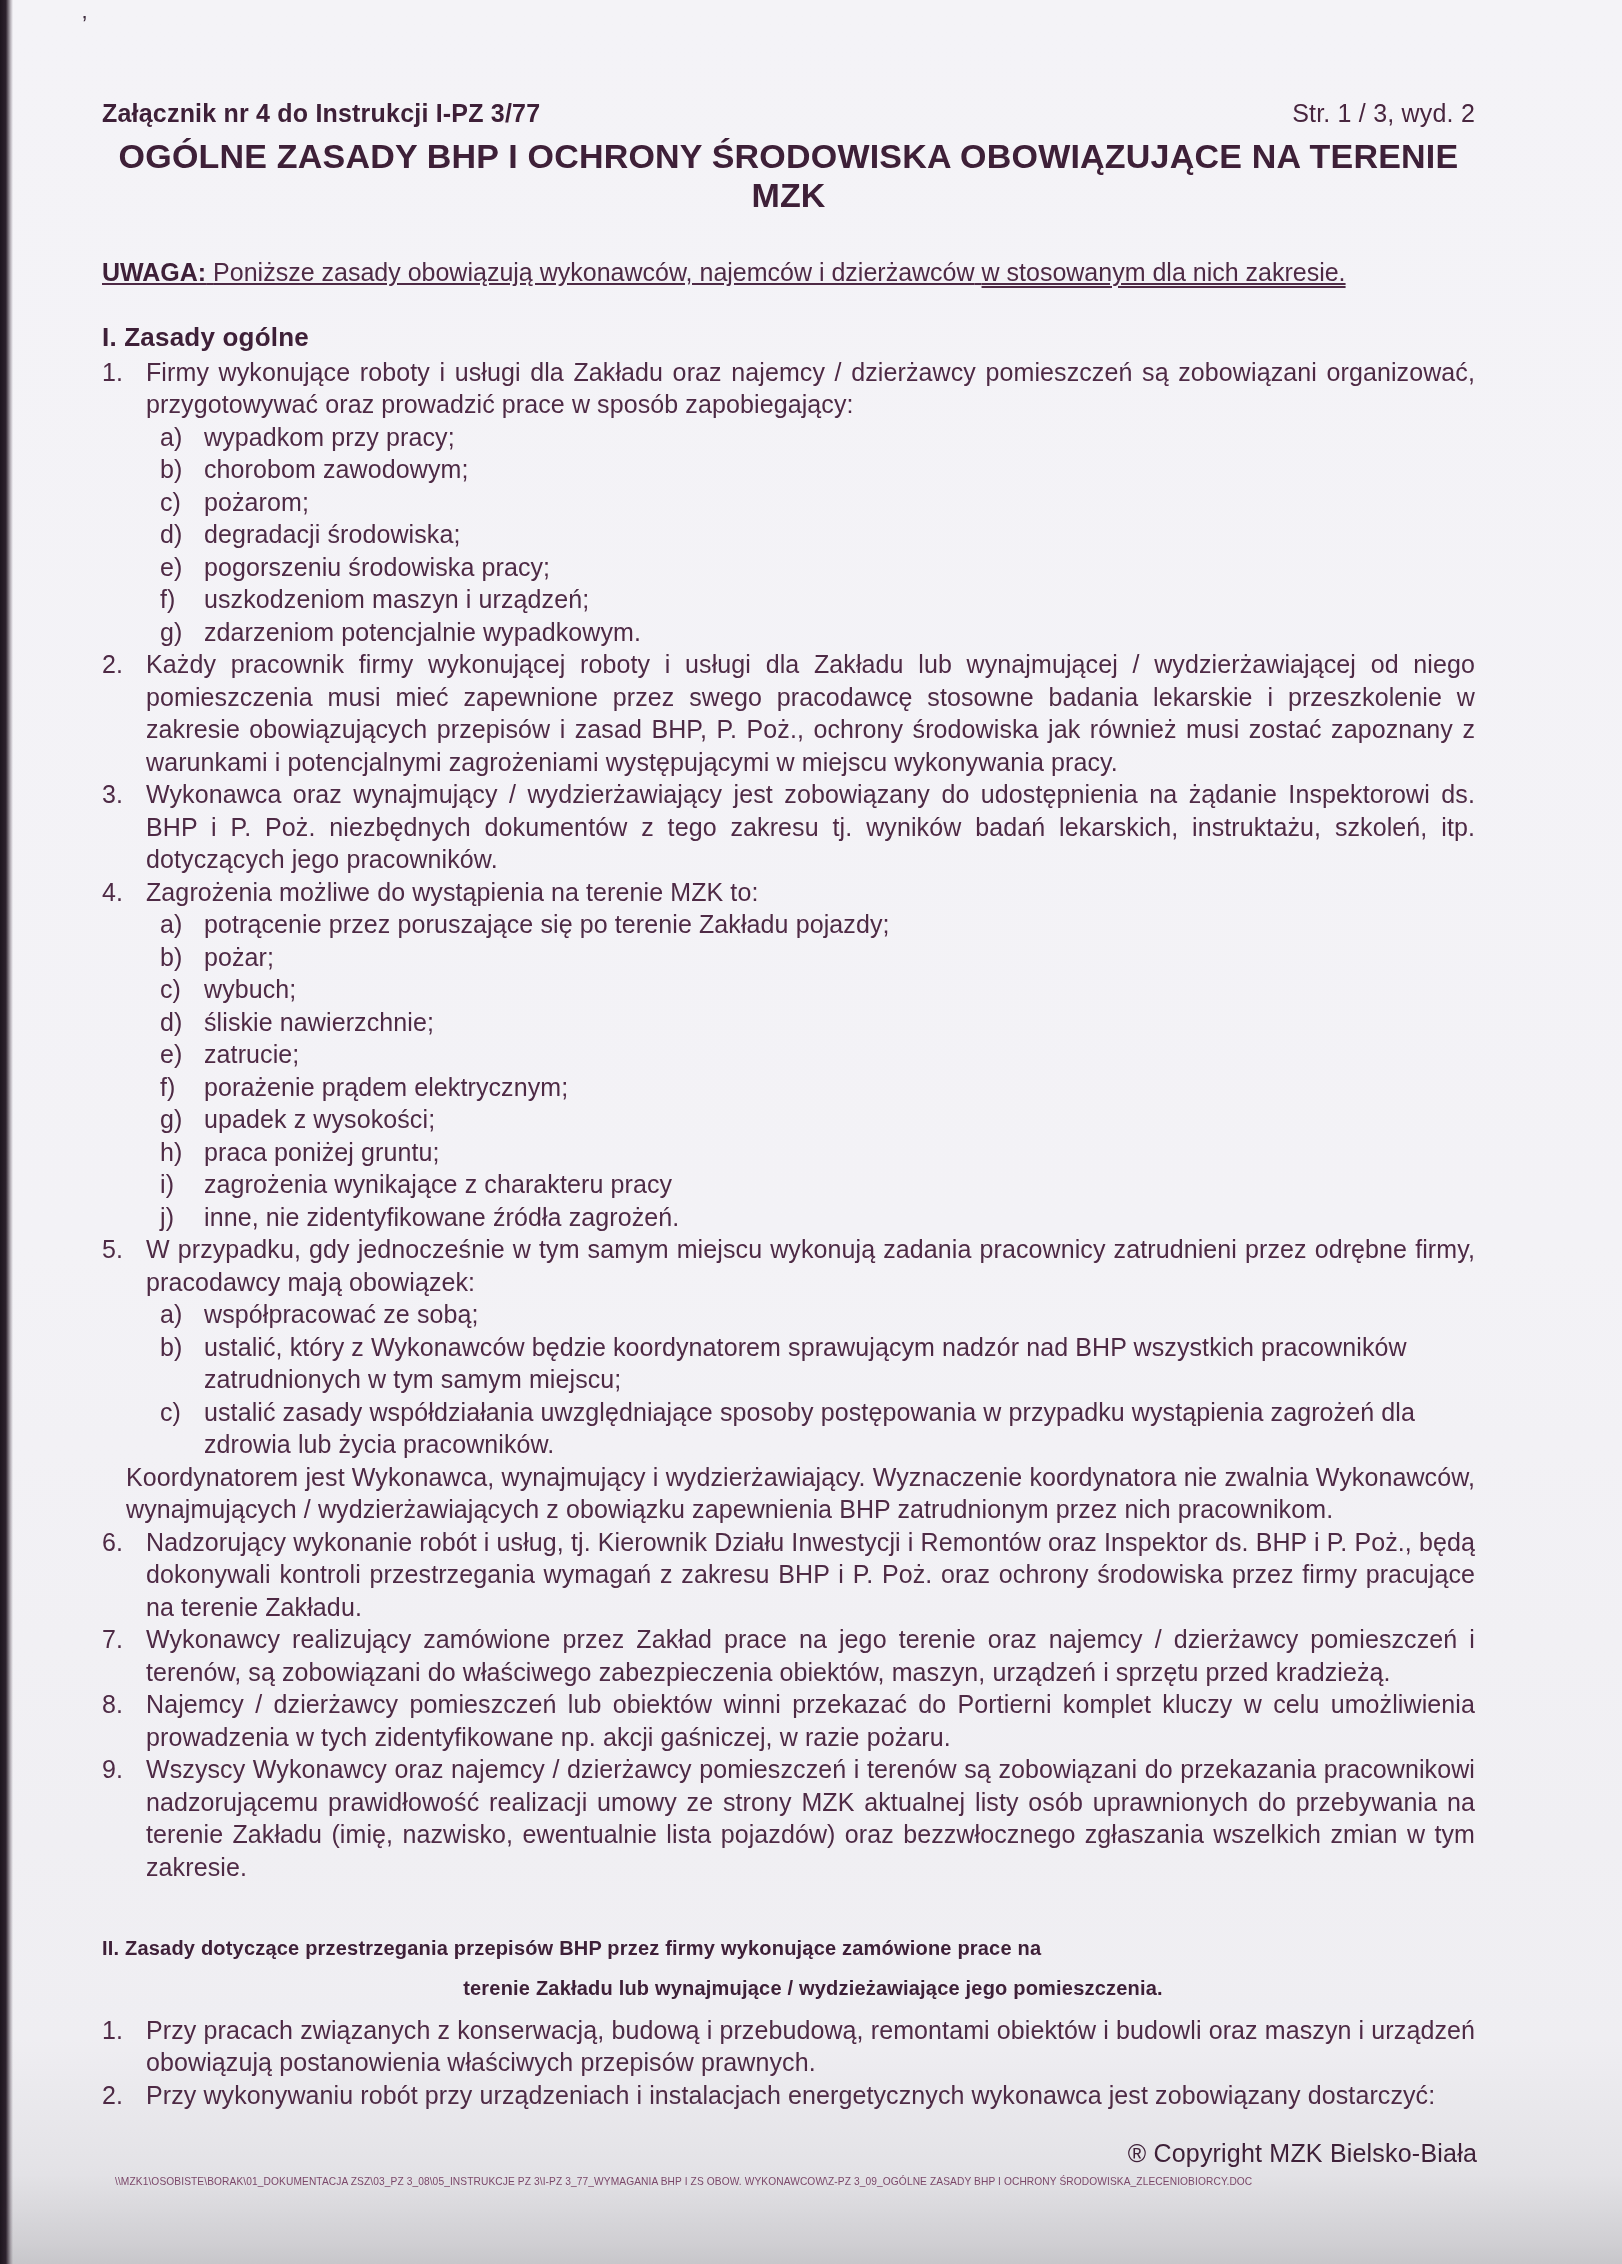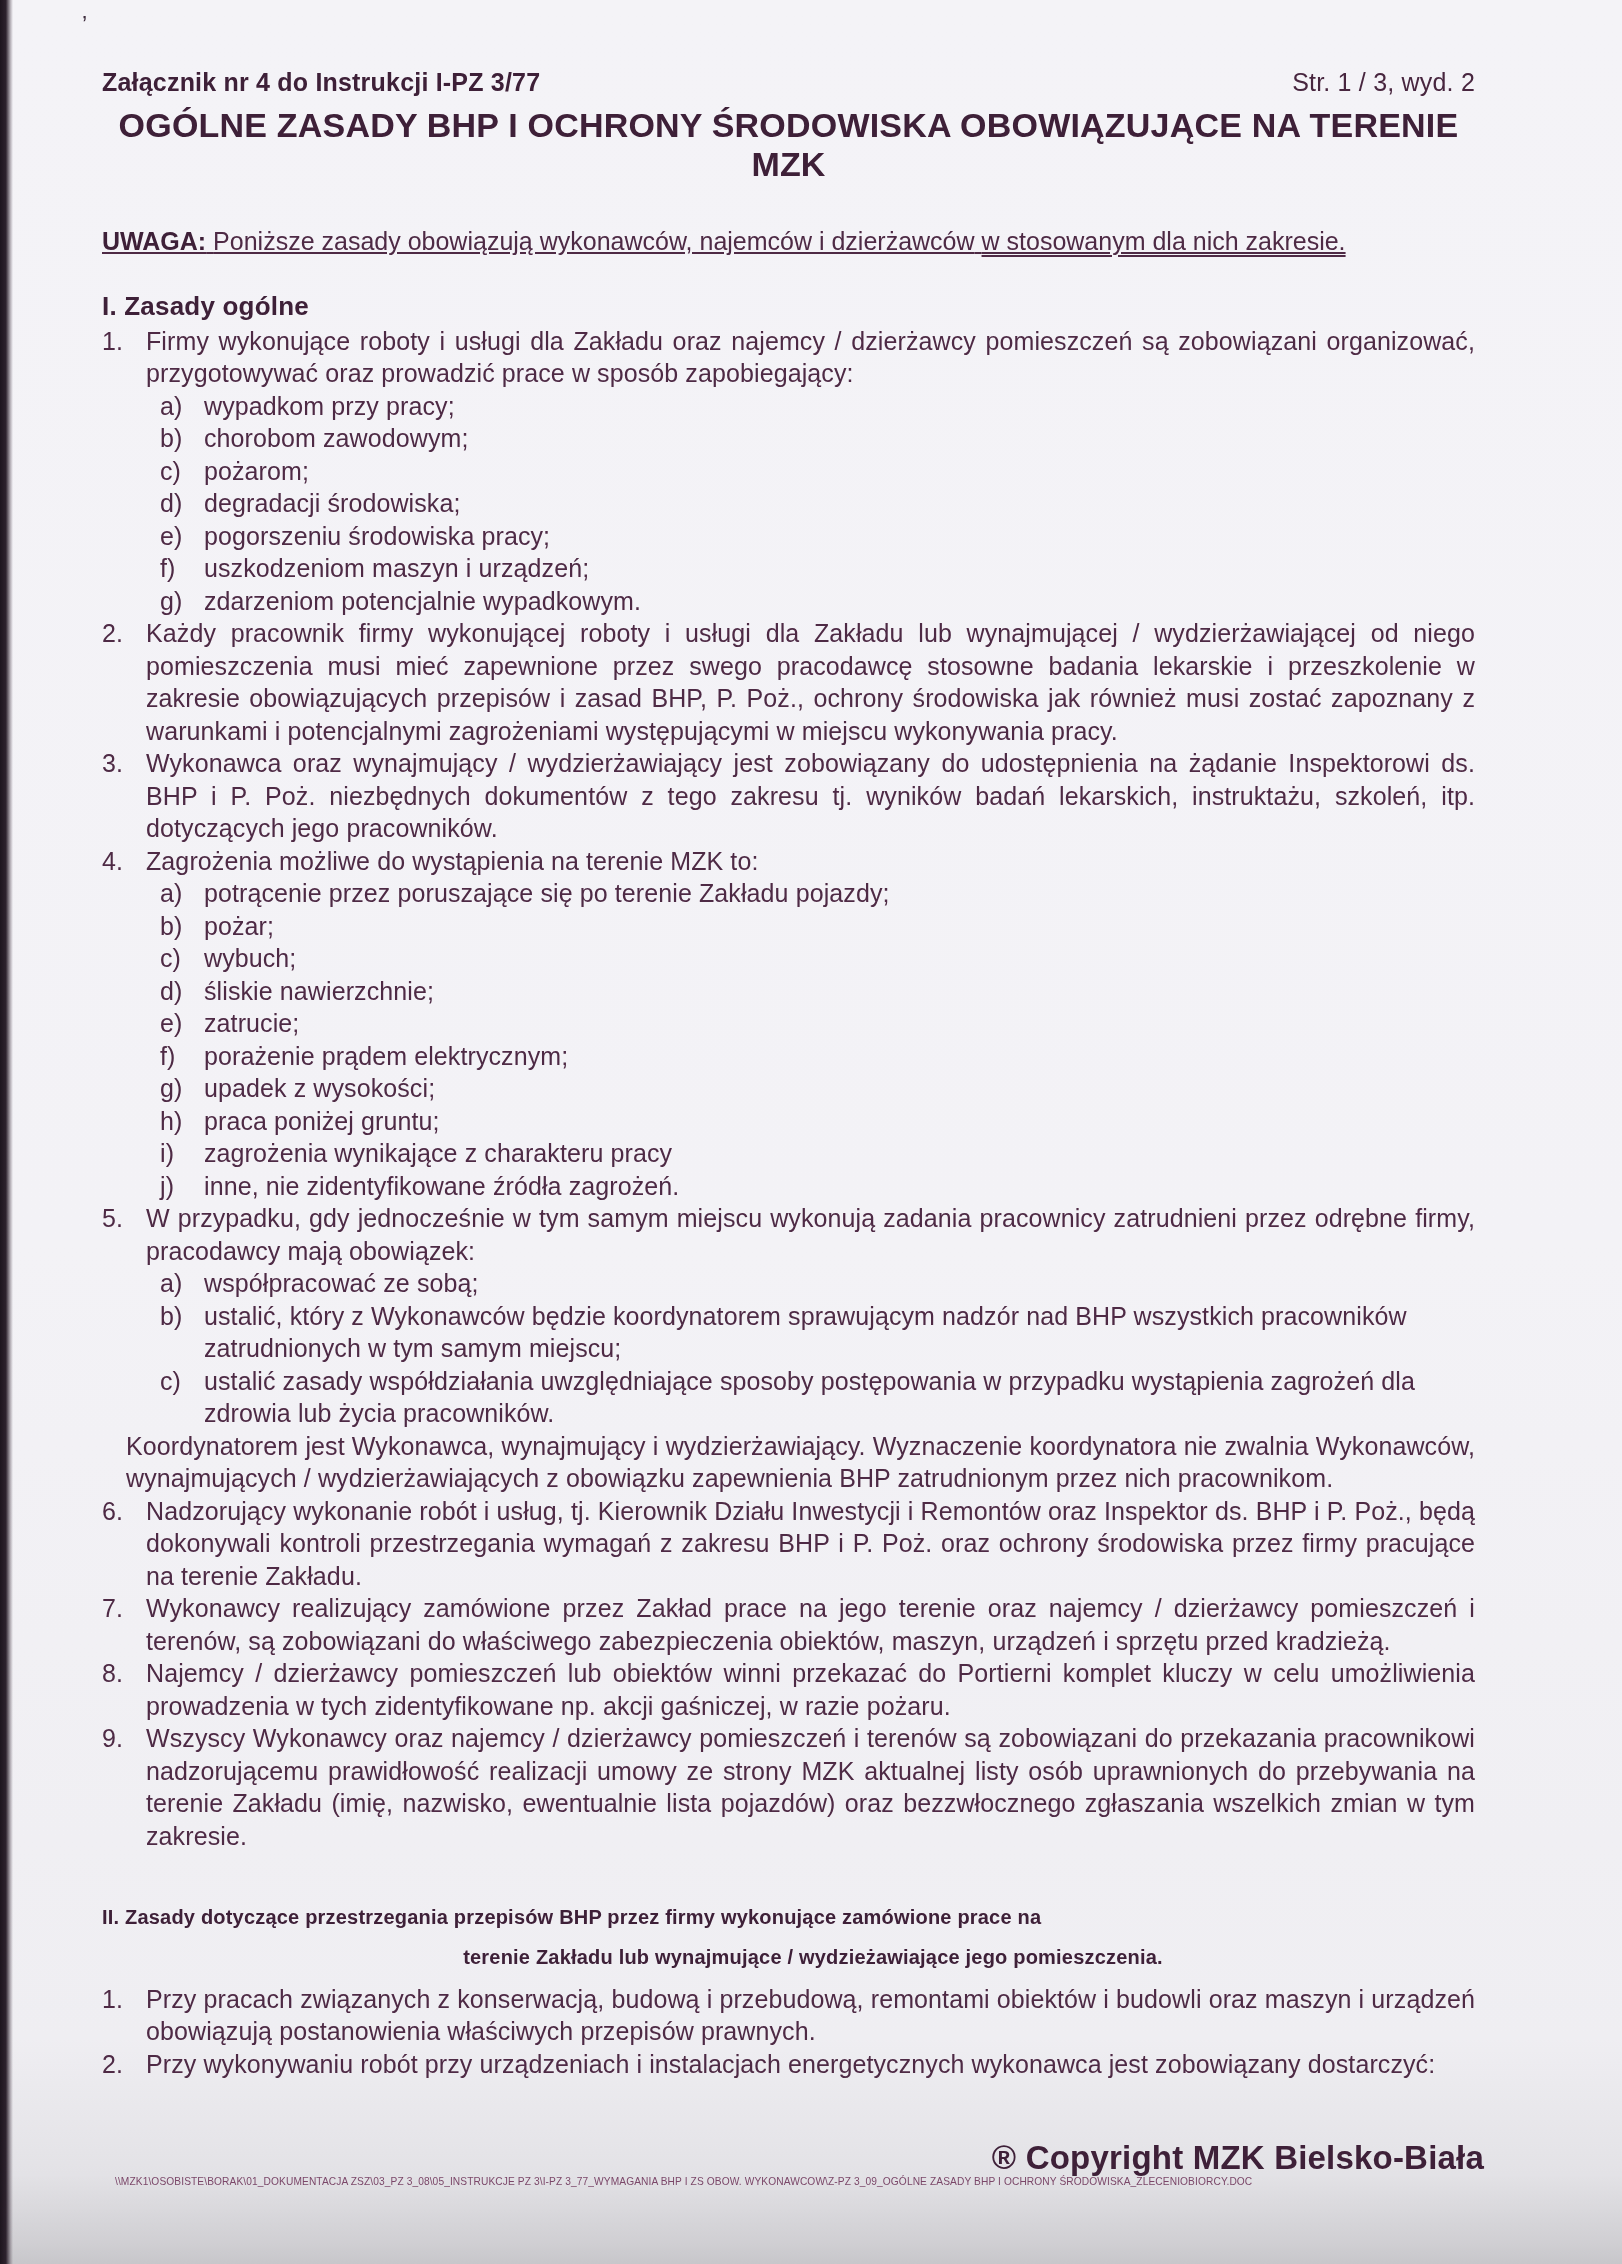--- a/index.html
+++ b/index.html
@@ -22,21 +22,21 @@
     position: absolute; left: 0; top: 0;
     width: 12.6px; height: 2265px;
     background: linear-gradient(90deg, #1d151e 0%, #2d222d 45%, rgba(90,78,90,.4) 80%, rgba(90,78,90,0) 100%);
   }
   .corner-mark {
     position: absolute; left: 82px; top: 11.6px;
     font-size: 23px; color: #3c2b3c;
   }
   .content {
     position: absolute; left: 0; top: 0; width: 100%;
-    padding: 68px 147px 0 102px;
+    padding: 99px 147px 0 102px;
   }
   .doc-header {
     display: flex; justify-content: space-between; align-items: baseline;
     font-size: 25px; letter-spacing: 0.2px;
   }
   .doc-header .hl { font-weight: bold; color: #3e2038; }
   .doc-header .hr { color: #48263f; }
   .title {
     margin-top: 8.7px;
     text-align: center;
@@ -62,22 +62,22 @@
   .sub > .txt { flex: 1; }
   .note { margin-left: 24px; text-align: justify; }
   .sec2-heading {
     margin-top: 45px;
     font-weight: bold; font-size: 20px; line-height: 40px;
     color: #3e2038; letter-spacing: 0.2px;
   }
   .sec2-heading .l2 { margin-left: 49px; text-align: center; }
   .items2 { margin-top: 5.8px; }
   .copyright {
-    position: absolute; right: 138px; top: 2139px;
-    font-weight: bold; font-size: 33px; color: #3e2038;
+    position: absolute; right: 145px; top: 2139px;
+    font-weight: normal; font-size: 25px; color: #3e2038;
     letter-spacing: 0.2px;
   }
   .doc-path {
     position: absolute; left: 115px; top: 2176px;
     font-size: 10.2px; color: #7b4769;
     letter-spacing: 0.1px; white-space: nowrap;
   }
 </style>
 </head>
 <body>

